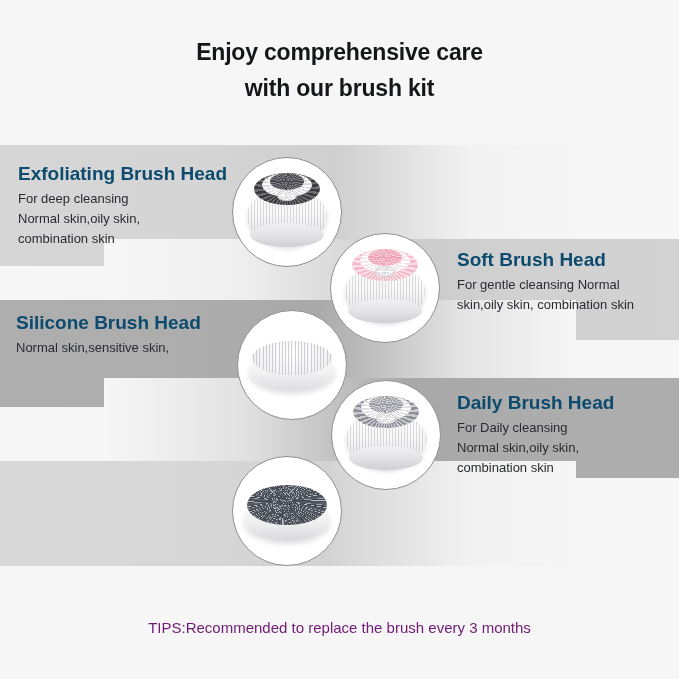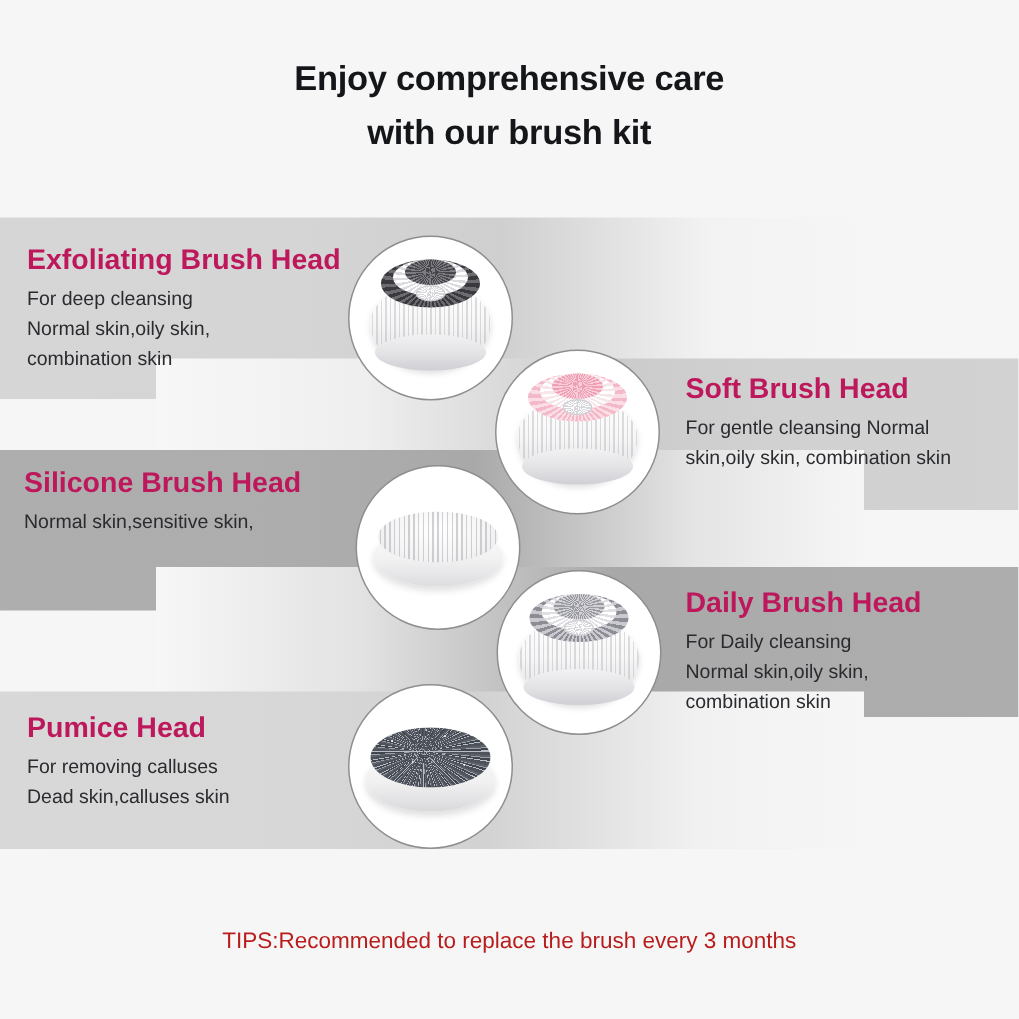--- a/index.html
+++ b/index.html
@@ -32,21 +32,21 @@
   .band-3{top:300px;left:0;width:576px;height:107px;
     background:linear-gradient(90deg,#aeaeae 0%,#adadad 32%,#a9a9a9 55%,#e4e4e4 80%,#f6f6f6 100%);}
   .band-4{top:378px;right:0;width:575px;height:100px;
     background:linear-gradient(270deg,#adadad 0%,#acacac 26%,#a8a8a8 47%,#e2e2e2 76%,#f7f7f7 100%);}
   .band-5{top:461px;left:0;width:576px;height:105px;
     background:linear-gradient(90deg,#d8d8d8 0%,#d7d7d7 33%,#d2d2d2 56%,#f1f1f1 81%,#f6f6f6 100%);}
 
   
   .txt{position:absolute;color:#1d1e22;}
   .txt .head{
-    font-size:19px;font-weight:bold;color:#be185d;
+    font-size:19px;font-weight:bold;color:#0c4a6e;
     line-height:24px;margin:0 0 3px 0;white-space:nowrap;
   }
   .txt .ln{
     font-size:13px;line-height:20px;color:#2a2b2f;
     white-space:nowrap;
   }
 
   .txt-1{left:18px;top:162px;}
   .txt-2{left:457px;top:248px;}
   .txt-3{left:16px;top:311px;}
@@ -167,21 +167,21 @@
       repeating-conic-gradient(from 12deg at 44% 40%,
         #5c6068 0deg 2deg, #9aa0aa 2deg 3deg,
         #41454c 3deg 5deg, #b8bec7 5deg 6deg,
         #4e525a 6deg 9deg),
       radial-gradient(ellipse at 42% 32%,#70757e 0%,#50545c 55%,#3b3f46 100%);
   }
 
   
   .tips{
     position:absolute;left:0;top:618px;width:679px;
-    text-align:center;font-size:15px;color:#b91c1c;
+    text-align:center;font-size:15px;color:#701a75;
     line-height:20px;
   }
 </style>
 </head>
 <body>
 
 <div id="page">
 
   <div class="title">
     <span>Enjoy comprehensive care</span>
@@ -212,25 +212,20 @@
     <div class="ln">Normal skin,sensitive skin,</div>
   </div>
 
   <div class="txt txt-4">
     <div class="head">Daily Brush Head</div>
     <div class="ln">For Daily cleansing</div>
     <div class="ln">Normal skin,oily skin,</div>
     <div class="ln">combination skin</div>
   </div>
 
-  <div class="txt txt-5">
-    <div class="head">Pumice Head</div>
-    <div class="ln">For removing calluses</div>
-    <div class="ln">Dead skin,calluses skin</div>
-  </div>
 
   <div class="disc disc-1">
     <div class="stage">
       <div class="brush dark">
         <div class="body"></div>
         <div class="ring r1"></div>
         <div class="ring r2"></div>
         <div class="ring r3"></div>
         <div class="hub"></div>
         <div class="rim"></div>

